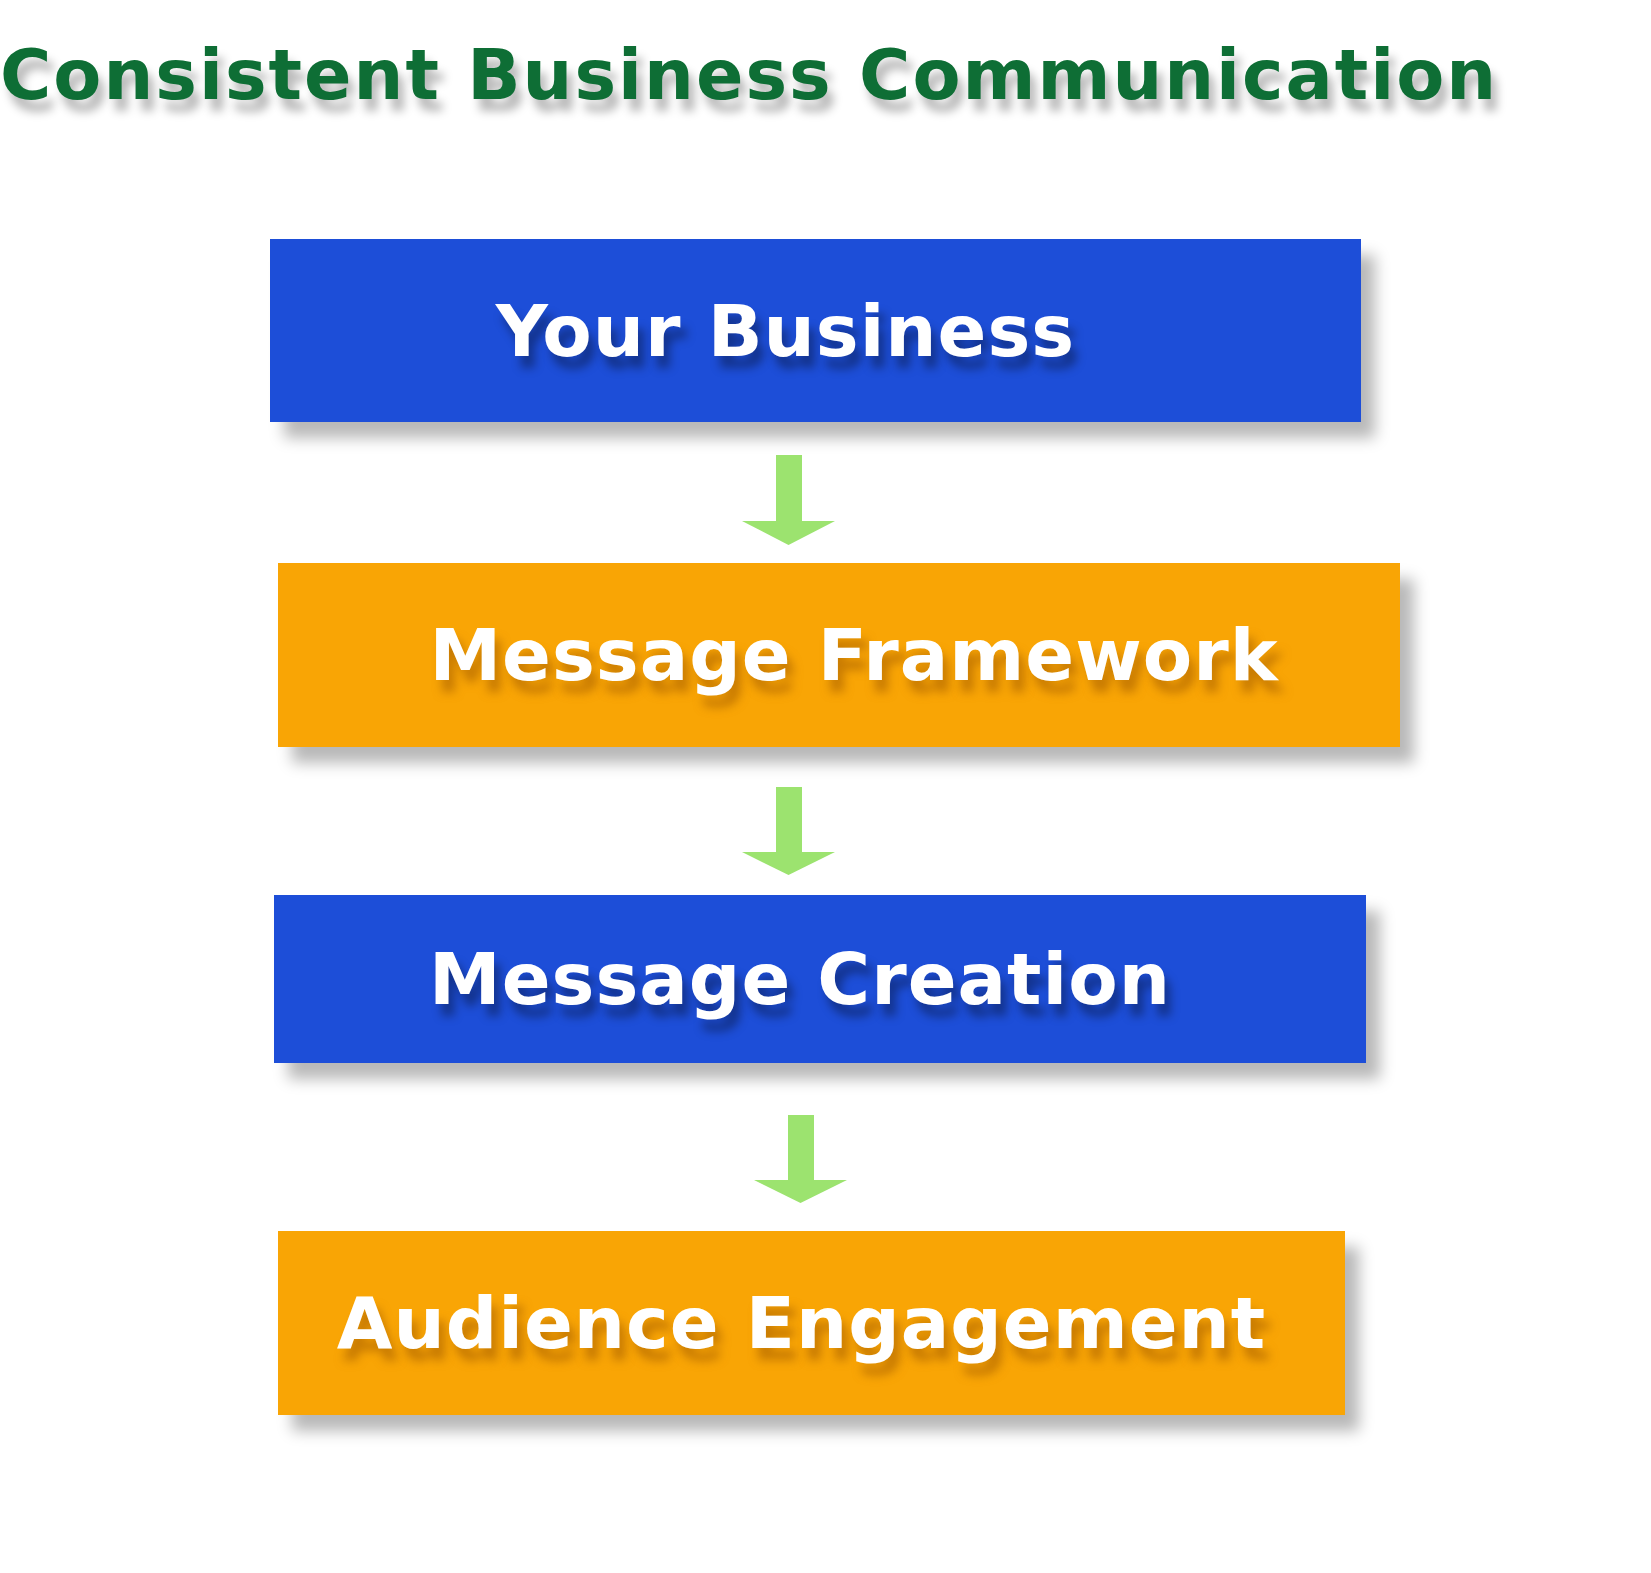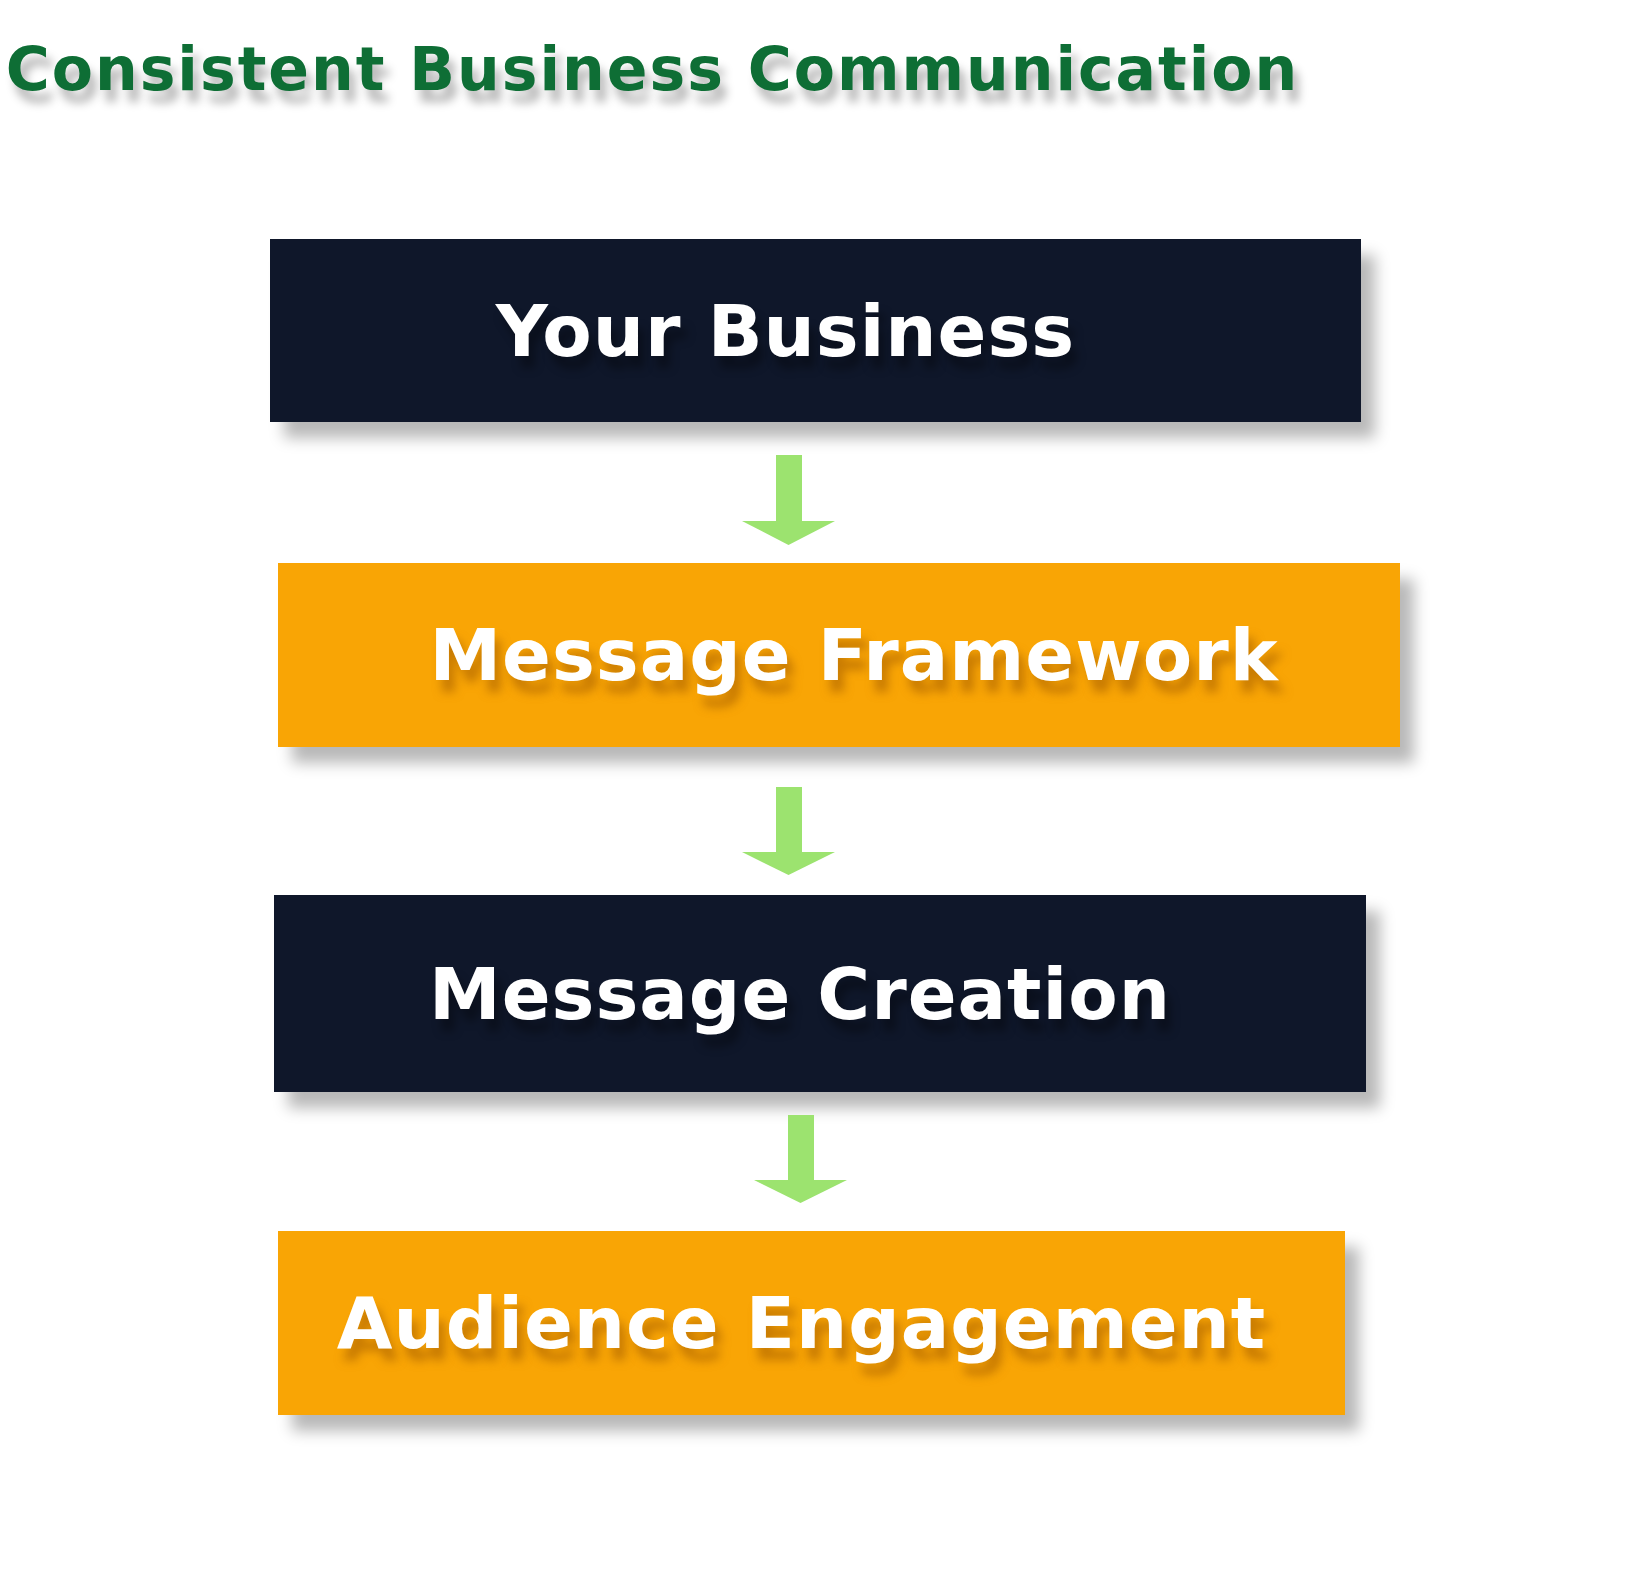--- a/index.html
+++ b/index.html
@@ -1,32 +1,32 @@
 <!DOCTYPE html>
 <html><head>
 <meta charset="utf-8">
 <style>
   html, body { margin:0; padding:0; background:#ffffff; }
   body { width:1651px; height:1573px; position:relative; overflow:hidden;
          font-family:"DejaVu Sans", "Liberation Sans", sans-serif; }
   .title {
     position:absolute; left:0; top:34px; width:1305px; text-align:center;
-    color:#0e6e35; font-weight:bold; font-size:60px; letter-spacing:2px;
+    color:#0e6e35; font-weight:bold; font-size:70px; letter-spacing:2px;
     text-shadow: 6px 12px 10px rgba(0,0,0,0.28);
     white-space:nowrap; transform:scaleX(1.0);
   }
   .box {
     position:absolute; display:flex; align-items:center; justify-content:center;
     box-shadow: 14px 16px 14px rgba(0,0,0,0.28);
   }
   .box .label {
     color:#ffffff; font-weight:bold; font-size:72px; letter-spacing:1px;
     white-space:nowrap;
   }
-  .green { background:#0f172a; }
+  .green { background:#1d4ed8; }
   .green .label { text-shadow: 6px 12px 10px rgba(0,0,0,0.35); }
   .orange { background:#f9a505; }
   .orange .label { text-shadow: 6px 12px 10px rgba(160,90,0,0.55); }
   .arrow { position:absolute; width:93px; height:90px; }
 </style>
 </head>
 <body>
 
 <div class="title">Consistent Business Communication</div>
 
@@ -41,21 +41,21 @@
 
 <div class="box orange" style="left:278px; top:563px; width:1092px; height:184px;padding-left:30px;">
   <span class="label" style="margin-left:0px;">Message Framework</span>
 </div>
 
 <svg class="arrow" style="left:742px; top:787px;" viewBox="0 0 93 90">
   <rect x="34" y="0" width="26" height="65" fill="#9ce36f"></rect>
   <polygon points="0,65 93,65 46.5,88" fill="#9ce36f"></polygon>
 </svg>
 
-<div class="box green" style="left:274px; top:895px; width:1092px; height:197px;">
+<div class="box green" style="left:274px; top:895px; width:1092px; height:168px;">
   <span class="label" style="margin-left:-40px;">Message Creation</span>
 </div>
 
 <svg class="arrow" style="left:754px; top:1115px;" viewBox="0 0 93 90">
   <rect x="34" y="0" width="26" height="65" fill="#9ce36f"></rect>
   <polygon points="0,65 93,65 46.5,88" fill="#9ce36f"></polygon>
 </svg>
 
 <div class="box orange" style="left:278px; top:1231px; width:1067px; height:184px;">
   <span class="label" style="margin-left:-20px;">Audience Engagement</span>

